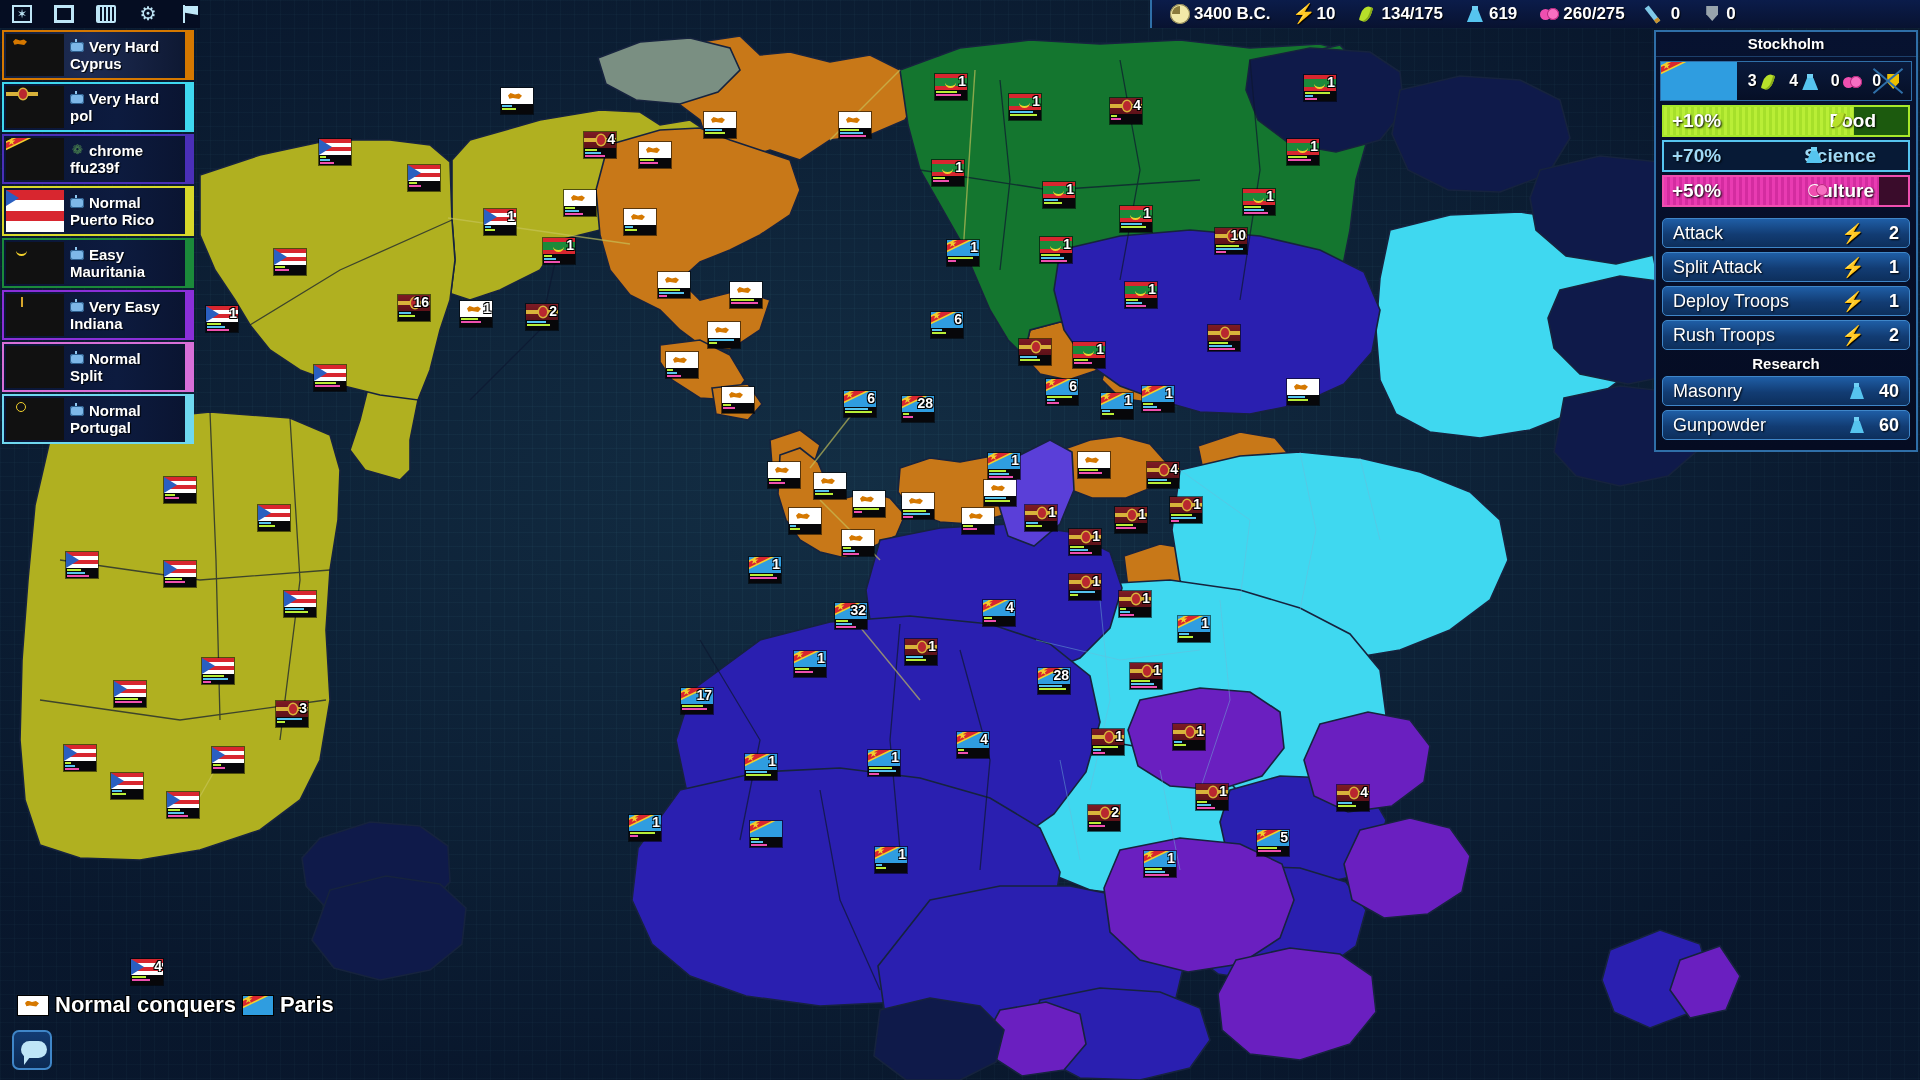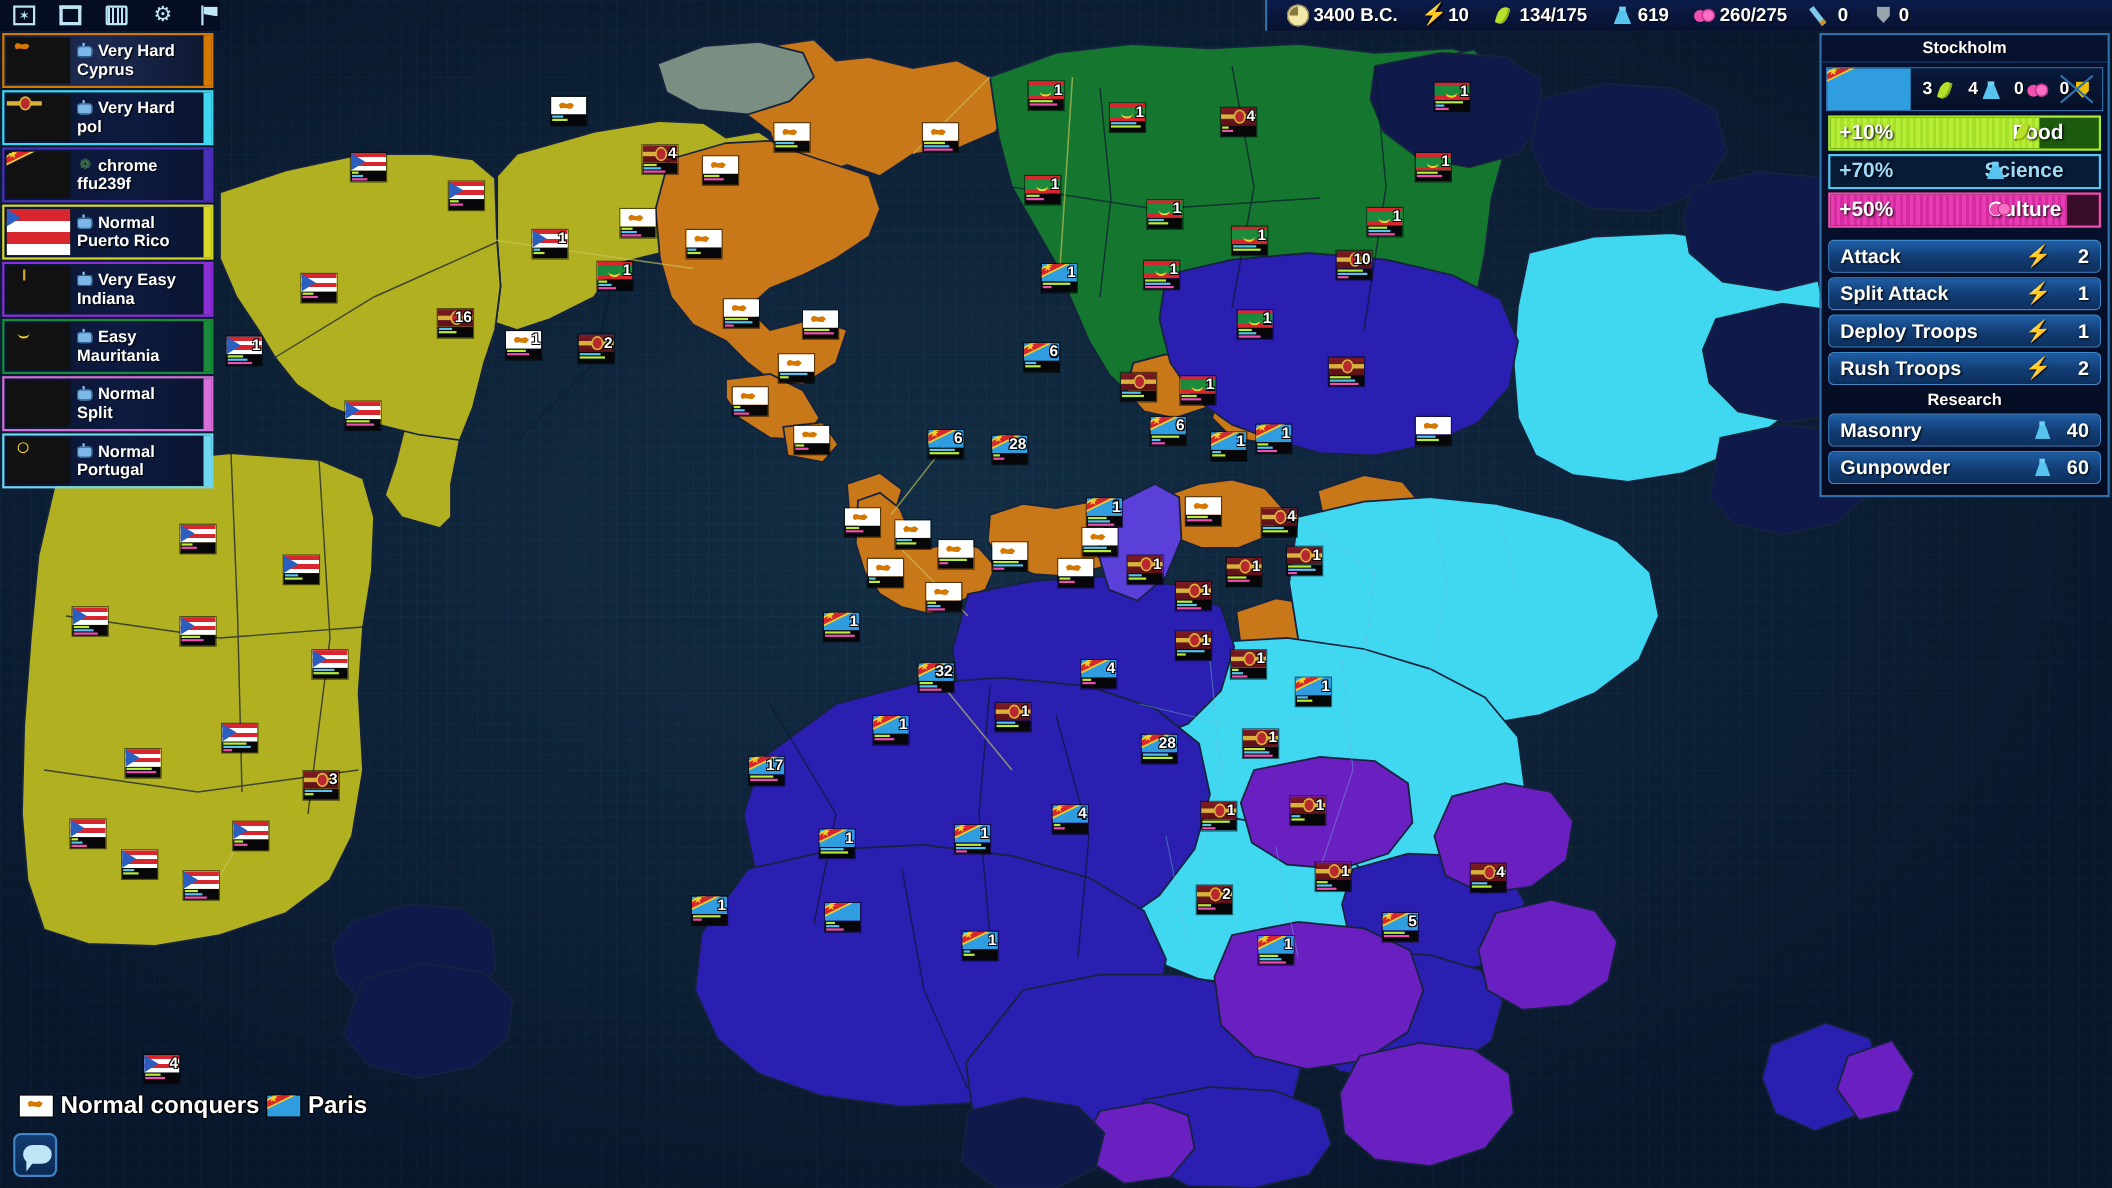--- a/index.html
+++ b/index.html
@@ -235,21 +235,21 @@
   .m-cult{ border-color:#ef4fb0; background:#3a0c2b; }
   .m-cult .fill{ background:repeating-linear-gradient(90deg,#e93bb2 0 3px,#d42ca0 3px 6px); }
 
   #actions{ padding:8px 6px 6px; }
   .act{
     height:30px; margin-bottom:4px; border-radius:5px;
     background:linear-gradient(#1f5ea6,#123c73 55%,#0d2f5c);
     border:1px solid #3f86c8;
     display:flex; align-items:center; padding:0 10px; cursor:pointer;
   }
-  .act .lbl{ flex:1; color:#fff; font-size:18px; font-weight:bold; text-shadow:1px 1px 2px #000; }
+  .act .lbl{ flex:1; color:#fff; font-size:18px; font-weight:normal; text-shadow:1px 1px 2px #000; }
   .act .cost{ color:#fff; font-size:18px; font-weight:bold; text-shadow:1px 1px 2px #000; min-width:16px; text-align:right;}
   .act .bolt{ color:#f5e26b; font-size:19px; margin-right:18px; text-shadow:1px 1px 1px #000; }
   .act .flask{ width:16px; height:18px; position:relative; margin-right:14px; }
   .act .flask::before{ content:""; position:absolute; left:5px; top:1px; width:5px; height:5px; background:#6fd0f5; }
   .act .flask::after{ content:""; position:absolute; left:1px; top:5px; width:14px; height:12px; background:#56c4ef;
     clip-path:polygon(30% 0,70% 0,100% 100%,0 100%); }
   #research-hdr{
     text-align:center; color:#fff; font-size:15px; font-weight:bold;
     padding:1px 0 4px; text-shadow:1px 1px 1px #000;
   }
@@ -770,21 +770,21 @@
         </div>
         <div class="bars">
           <div class="bar">
             <i style="background: rgb(185, 238, 54); width: 34%;"></i>
           </div>
           <div class="bar">
             <i style="background: rgb(239, 79, 176); width: 47%;"></i>
           </div>
         </div>
       </div>
-      <div class="chip" style="left: 414px; top: 294px;">
+      <div class="chip" style="left: 414px; top: 308px;">
         <div class="flagrow">
           <div class="flagimg f-pol"></div>
           <span class="cnt">16</span>
         </div>
         <div class="bars">
           <div class="bar">
             <i style="background: rgb(86, 196, 239); width: 41%;"></i>
           </div>
           <div class="bar">
             <i style="background: rgb(185, 238, 54); width: 54%;"></i>
@@ -1938,41 +1938,41 @@
       <div class="pflag f-pr"></div>
       <div class="pinfo">
         <div class="pline1">
           <span class="bot-ic"></span>
           <span class="diff">Normal</span>
         </div>
         <div class="pname">Puerto Rico</div>
       </div>
       <div class="tab" style="background: rgb(216, 216, 42);"></div>
     </div>
+    <div class="prow" style="border-color: rgb(27, 138, 58);">
+      <div class="pflag f-mau"></div>
+      <div class="pinfo">
+        <div class="pline1">
+          <span class="bot-ic"></span>
+          <span class="diff">Easy</span>
+        </div>
+        <div class="pname">Mauritania</div>
+      </div>
+      <div class="tab" style="background: rgb(27, 138, 58);"></div>
+    </div>
     <div class="prow" style="border-color: rgb(138, 47, 216);">
       <div class="pflag f-ind"></div>
       <div class="pinfo">
         <div class="pline1">
           <span class="bot-ic"></span>
           <span class="diff">Very Easy</span>
         </div>
         <div class="pname">Indiana</div>
       </div>
       <div class="tab" style="background: rgb(138, 47, 216);"></div>
-    </div>
-    <div class="prow" style="border-color: rgb(27, 138, 58);">
-      <div class="pflag f-mau"></div>
-      <div class="pinfo">
-        <div class="pline1">
-          <span class="bot-ic"></span>
-          <span class="diff">Easy</span>
-        </div>
-        <div class="pname">Mauritania</div>
-      </div>
-      <div class="tab" style="background: rgb(27, 138, 58);"></div>
     </div>
     <div class="prow" style="border-color: rgb(216, 111, 216);">
       <div class="pflag f-rus"></div>
       <div class="pinfo">
         <div class="pline1">
           <span class="bot-ic"></span>
           <span class="diff">Normal</span>
         </div>
         <div class="pname">Split</div>
       </div>

